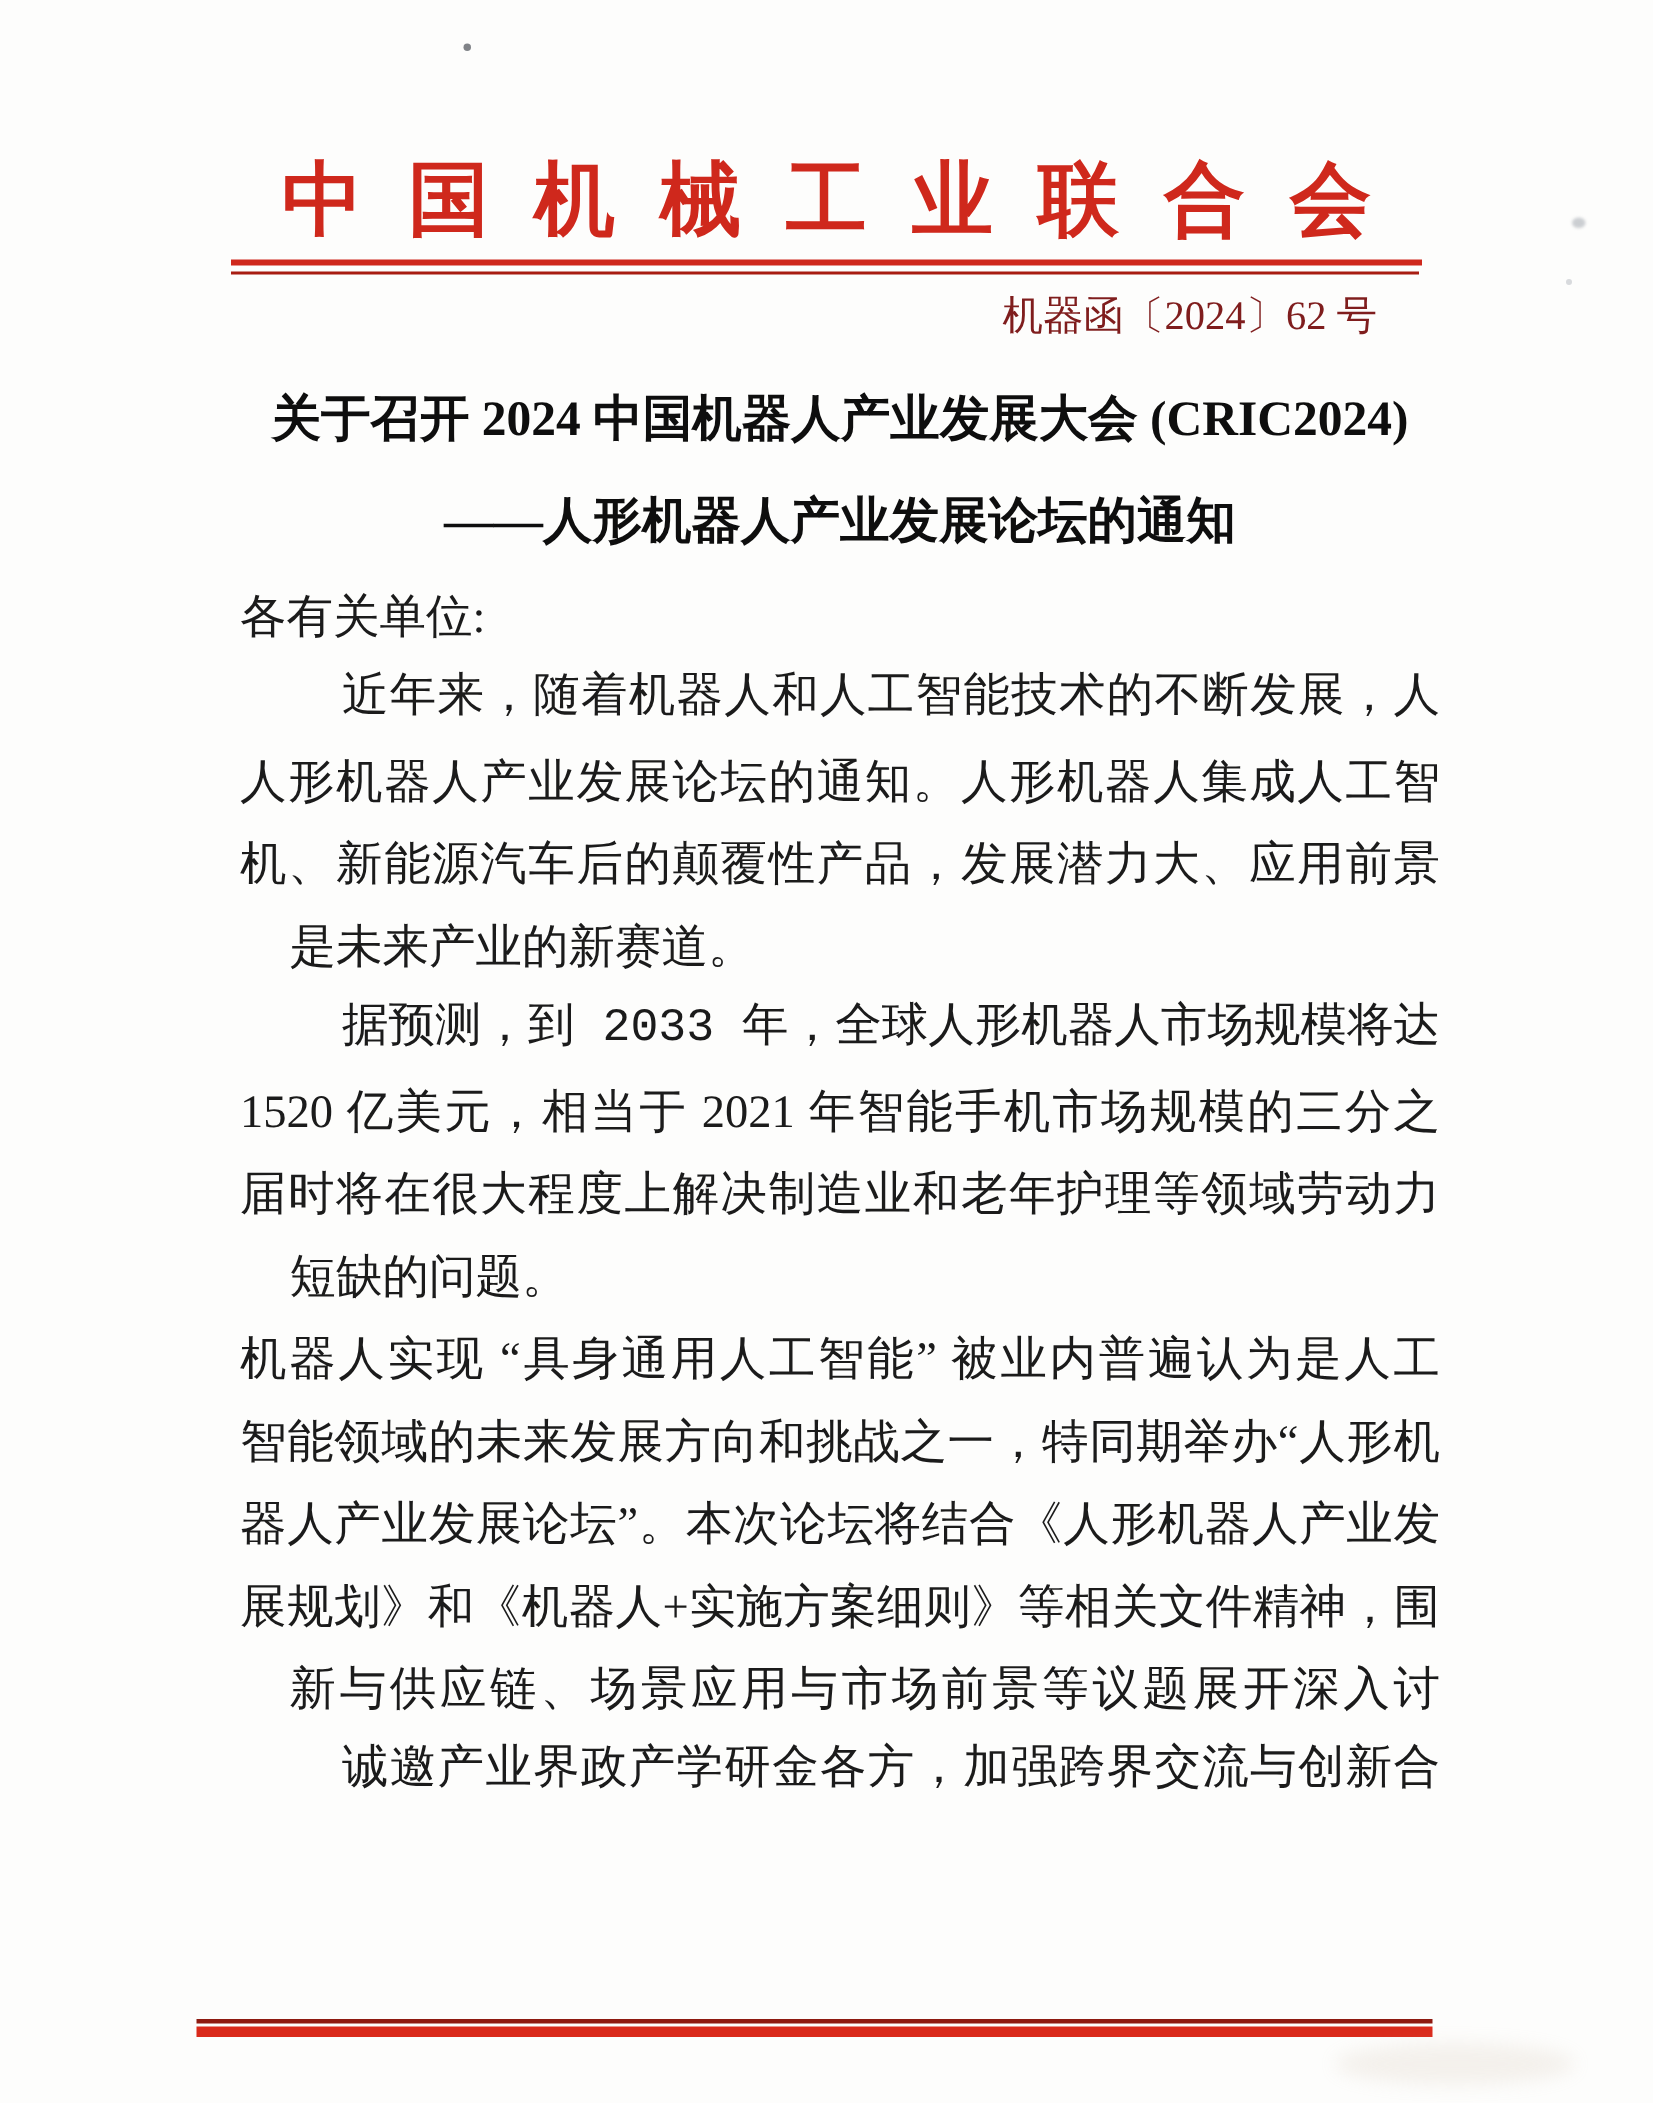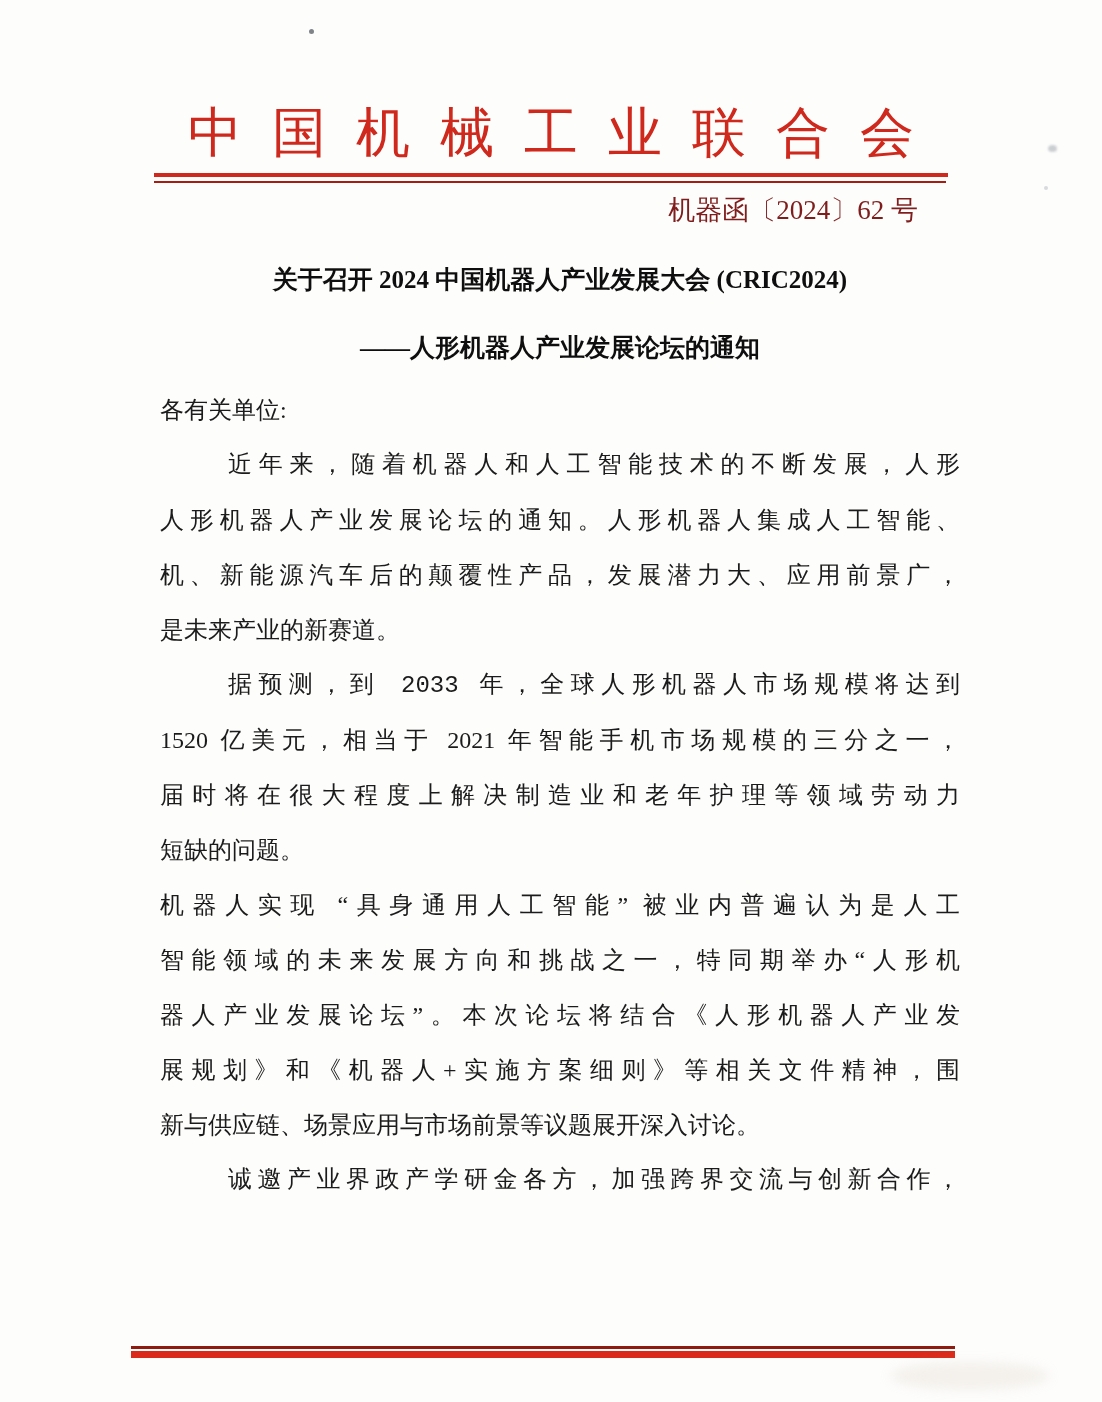--- a/index.html
+++ b/index.html
@@ -14,21 +14,21 @@
     width:1102px;height:1402px;
     background:#fdfdfc;
     overflow:hidden;
     color:#1e1e1e;
   }
   
   .org-name{
     position:absolute;top:98px;left:0;width:1102px;
     text-align:center;
     font-size:54px;line-height:70px;
-    font-weight:normal;
+    font-weight:bold;
     color:var(--accent,#cf2a1e);
     letter-spacing:30px;
     padding-left:30px;
     box-sizing:border-box;
     white-space:nowrap;
   }
   .rule{position:absolute;border:0;margin:0;padding:0;}
   .rule-top-a{top:173px;left:154px;width:794px;height:4px;background:var(--accent,#d0281c);}
   .rule-top-b{top:181px;left:154px;width:792px;height:2px;background:#a81d12;}
   .doc-number{
@@ -36,40 +36,40 @@
     font-size:27px;line-height:36px;
     color:#7f1d1d;
     white-space:nowrap;
   }
   
   .title{
     position:absolute;top:246px;left:160px;width:800px;
     text-align:center;
     font-weight:bold;
     color:#0e0e0e;
-    font-size:25px;line-height:68px;
+    font-size:33px;line-height:68px;
   }
   .title .t-line{height:68px;white-space:nowrap;}
   
   .body-text{
     position:absolute;top:383px;left:160px;width:800px;
-    font-size:24px;color:#1b1b1b;
+    font-size:31px;color:#1b1b1b;
   }
   .salutation{
     height:55px;line-height:55px;
     text-align:left;
   }
   .body-line{
     height:55px;line-height:55px;
     text-align:justify;
     text-align-last:justify;
     overflow:hidden;
   }
   .body-line.indent{text-indent:68px;font-family:Liberation Mono, monospace;}
-  .body-line.para-end{text-align-last:left;}
+  .body-line.para-end{text-align-last:left;margin-left:33px;}
   
   .rule-bottom-a{top:1346px;left:131px;width:824px;height:3px;background:#8e1a10;}
   .rule-bottom-b{top:1351px;left:131px;width:824px;height:7px;background:#da2a1b;}
   
   .speck{position:absolute;border-radius:50%;}
   .speck-1{top:29px;left:309px;width:5px;height:5px;background:#555a60;opacity:.75;}
   .speck-2{top:145px;left:1048px;width:9px;height:7px;background:#9aa0a8;opacity:.5;filter:blur(1px);}
   .speck-3{top:186px;left:1044px;width:4px;height:4px;background:#b3b8bd;opacity:.5;}
   .smudge{
     position:absolute;top:1362px;left:890px;width:160px;height:28px;

